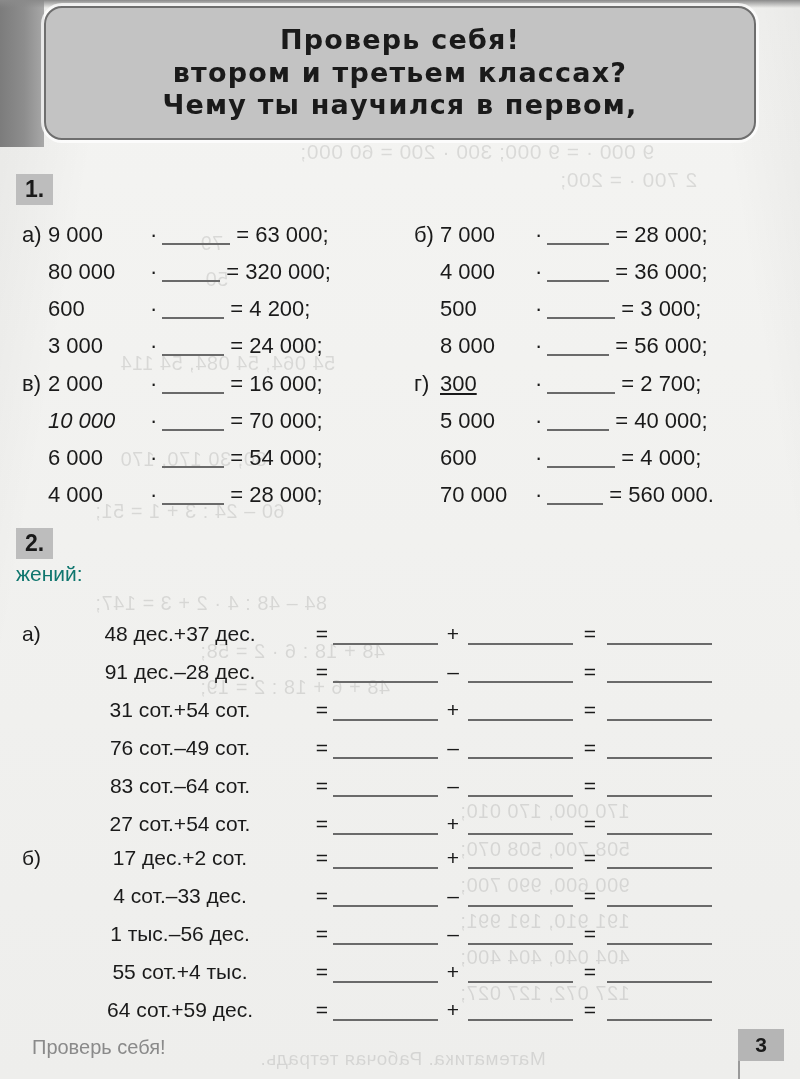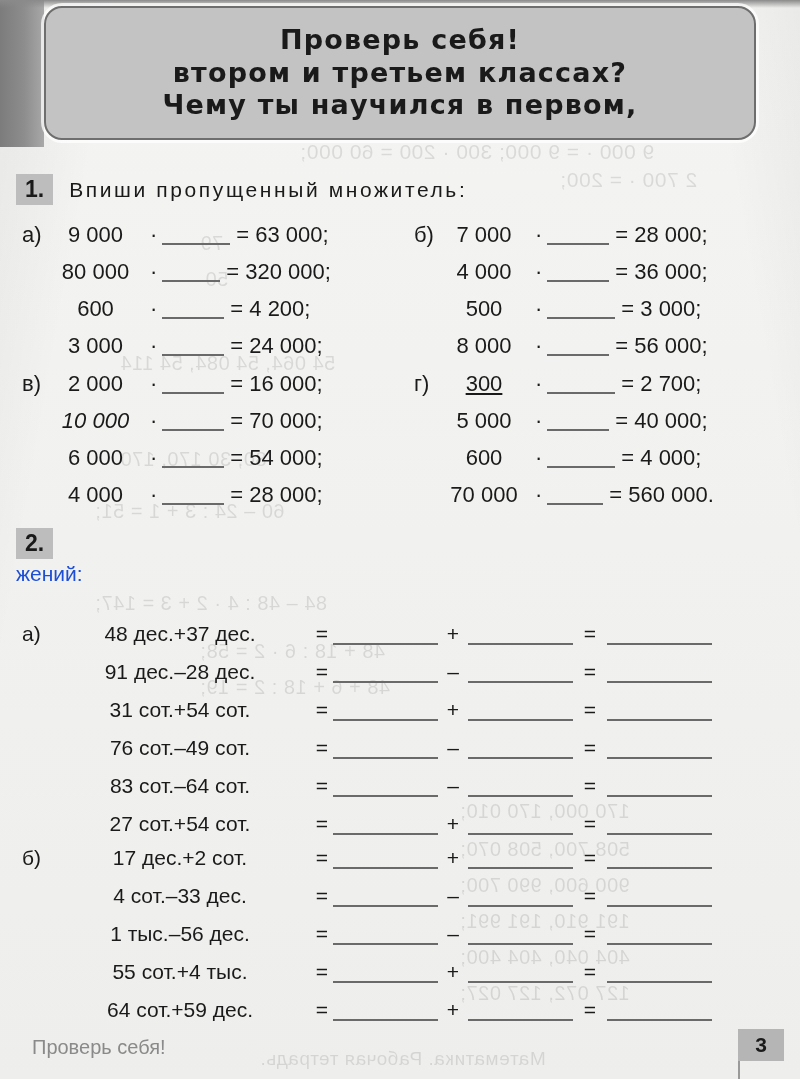--- a/index.html
+++ b/index.html
@@ -99,39 +99,39 @@
   }
   .ex-prompt {
     font-size: 21px;
     margin-left: 16px;
     color: #1a1a1a;
     letter-spacing: 0.2px;
   }
   .ex-prompt-wide {
     position: absolute;
     font-size: 21px;
-    color: #1d4ed8;
+    color: #0f766e;
     width: 718px;
     text-align: justify;
     text-align-last: left;
     line-height: 1.30;
   }
 
   
   .ex1-col { position: absolute; }
   .ex1-row {
     display: flex;
     align-items: baseline;
     height: 37px;
     font-size: 22px;
     color: #1a1a1a;
     white-space: nowrap;
   }
   .ex1-label   { width: 26px; text-align: left; }
-  .ex1-left    { text-align: center; }
+  .ex1-left    { text-align: left; }
   .ex1-dot     { margin: 0 5px 0 7px; }
   .ex1-blank {
     display: inline-block;
     border-bottom: 2px solid #6a6a6a;
     height: 17px;
     position: relative;
     top: 3px;
   }
   .ex1-right { margin-left: 6px; }
 
@@ -218,21 +218,20 @@
     </div>
 
   <div id="header-banner">
     <div class="banner-line">Проверь себя!</div>
     <div class="banner-line">втором и третьем классах?</div>
     <div class="banner-line">Чему ты научился в первом,</div>
   </div>
 
   <div class="ex-head" style="left:16px; top:174px;">
     <span class="ex-num">1.</span>
-    <span class="ex-prompt" style="letter-spacing:2.6px;">Впиши пропущенный множитель:</span>
   </div>
 
   <div id="ex1-col-a" class="ex1-col" style="left:22px;  top:222px; width:330px;">
       <div class="ex1-row">
         <span class="ex1-label">а)</span>
         <span class="ex1-left" style="width: 95px;">9 000</span>
         <span class="ex1-dot">·</span>
         <span class="ex1-blank" style="width: 68px;"></span>
         <span class="ex1-right">= 63 000;</span>
       </div>

